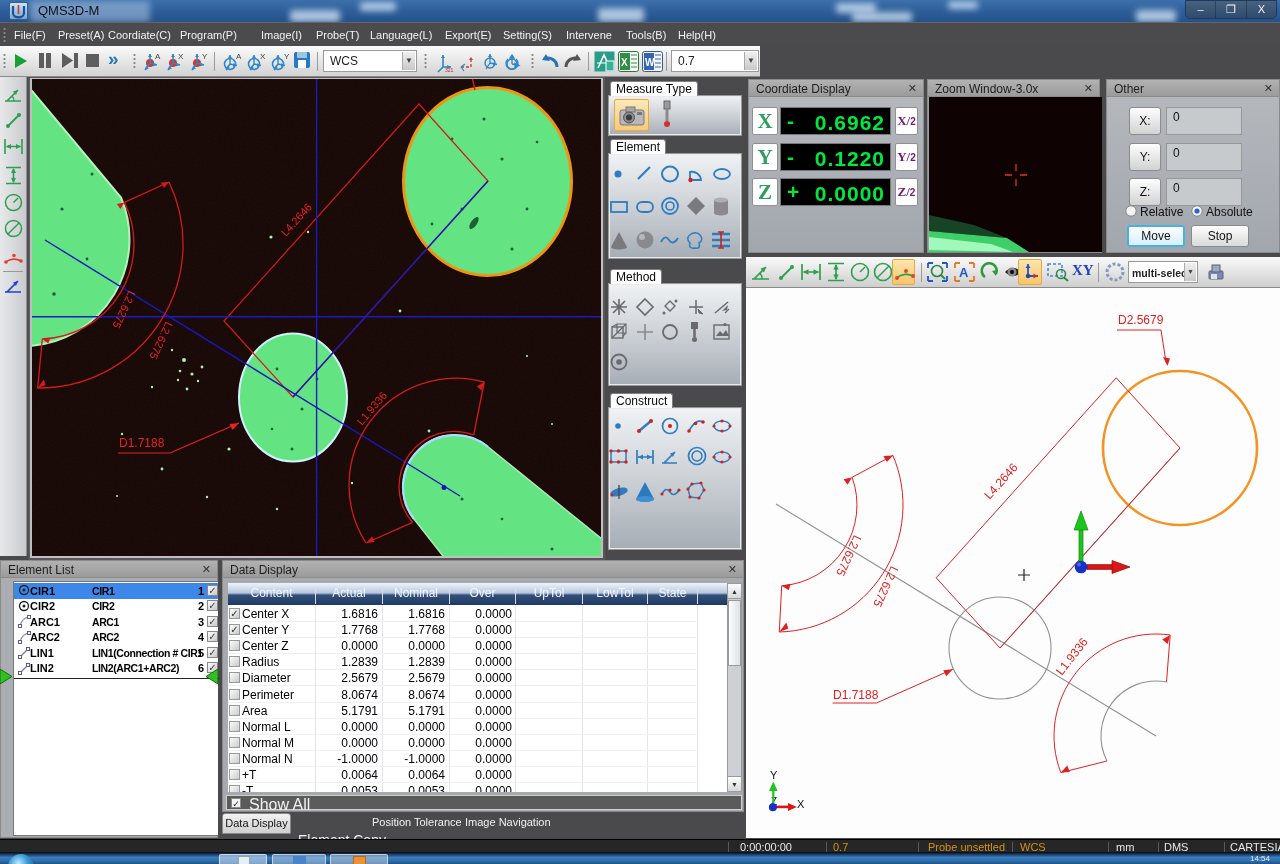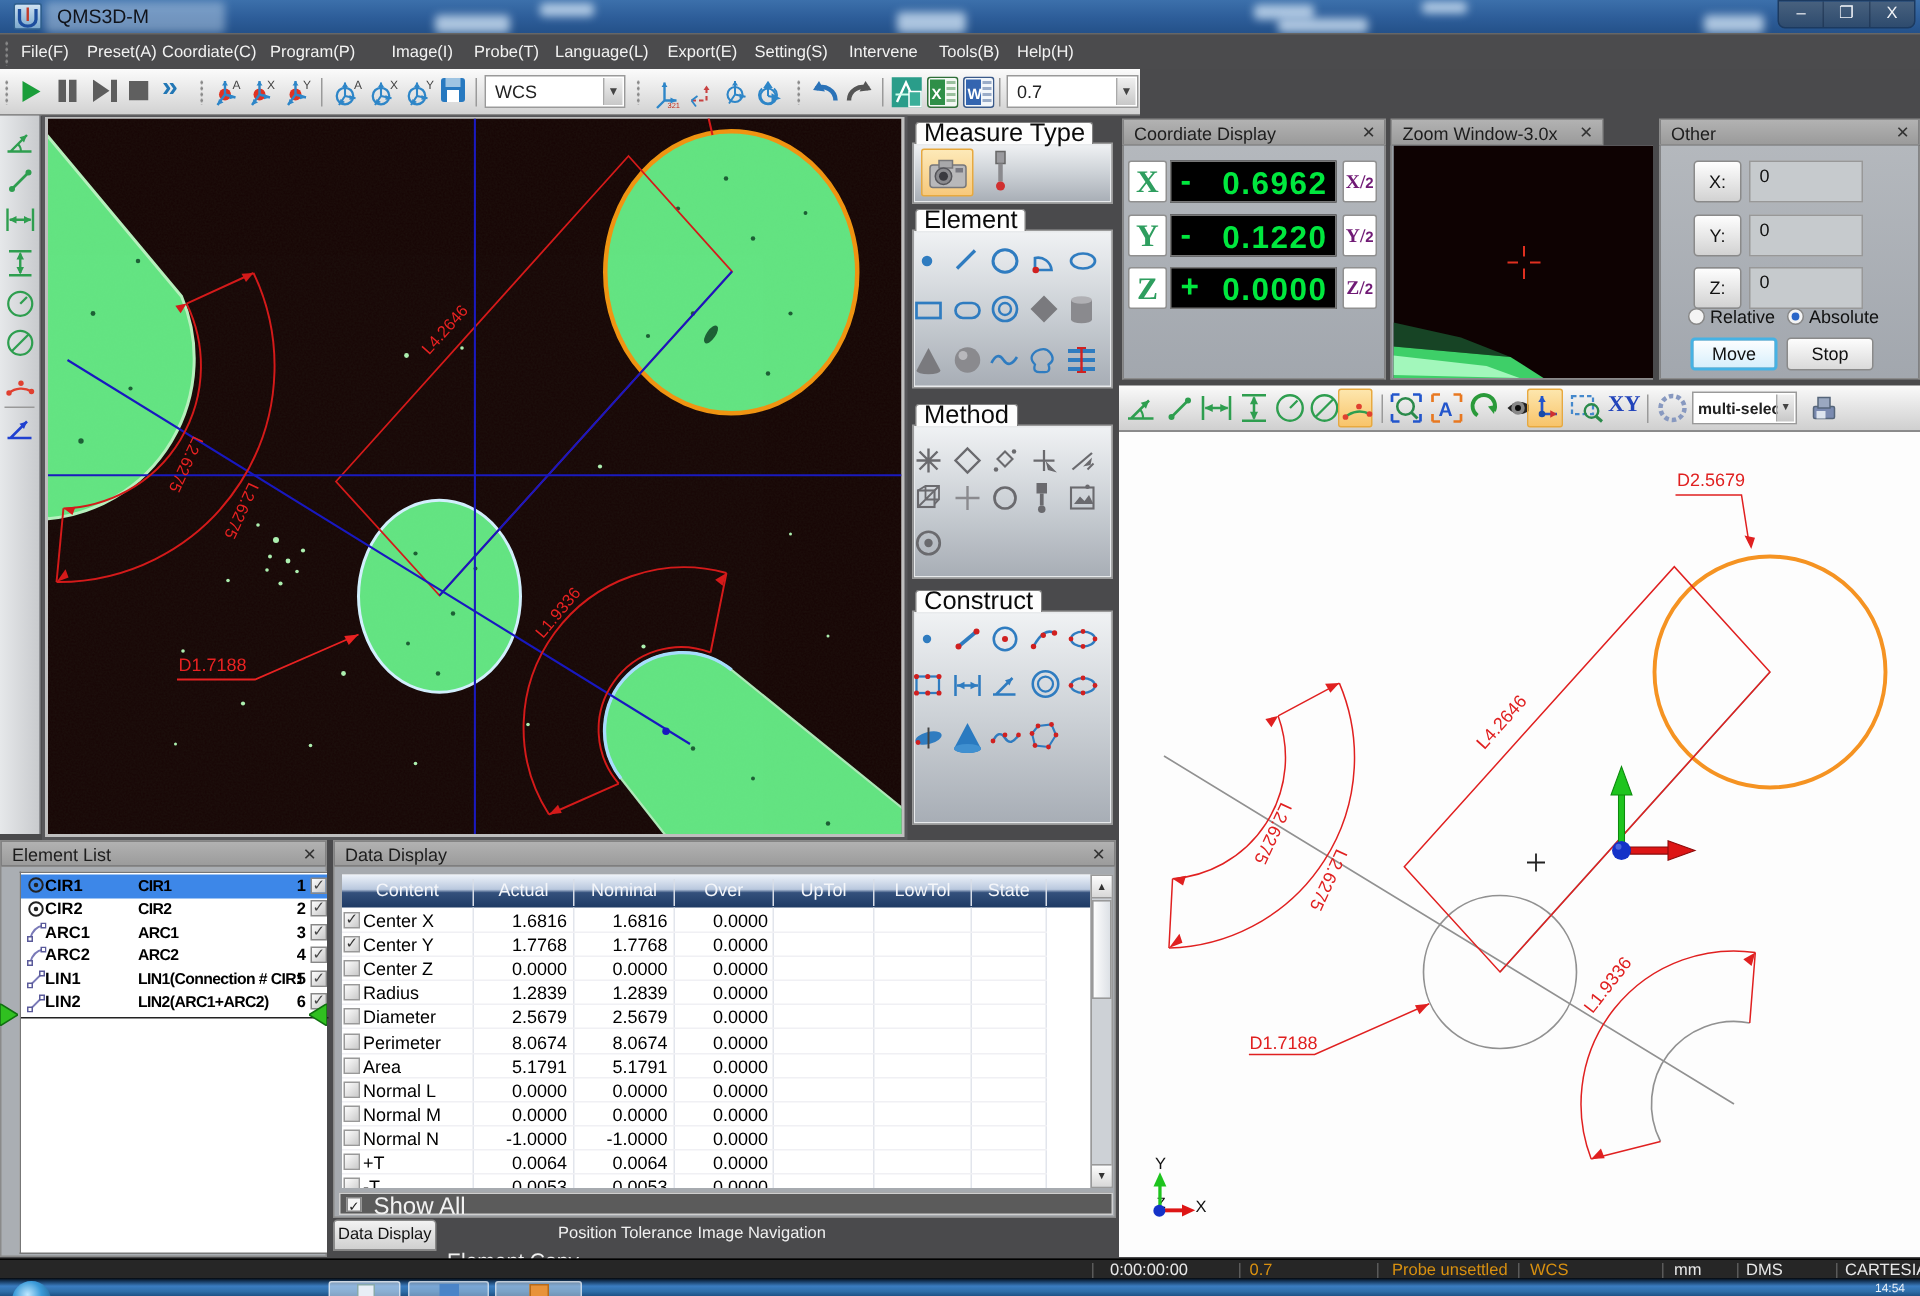--- a/index.html
+++ b/index.html
@@ -10,21 +10,21 @@
 #apptitle{position:absolute;left:38px;top:3px;font-size:13px;color:#10131a;}
 #appicon{position:absolute;left:9px;top:2px;width:19px;height:18px;background:linear-gradient(180deg,#cfe2f2,#7aa8cc);border:1px solid #30608e;border-radius:2px;}
 #winbtns{position:absolute;right:3px;top:0;width:92px;height:19px;background:linear-gradient(180deg,#48617e 0%,#2e4b6e 100%);border-radius:0 0 5px 5px;display:flex;}
 #winbtns div{flex:1;color:#f2f4f8;font-size:11px;text-align:center;line-height:17px;border-right:1px solid rgba(20,40,70,.5);}
 #menubar{position:absolute;left:0;top:22px;width:1280px;height:24px;background:#4b4b4d;border-top:1px solid #666;}
 .mi{position:absolute;top:6px;font-size:11px;color:#f2f2f2;}
 #toolbar{position:absolute;left:0;top:46px;width:760px;height:31px;background:linear-gradient(180deg,#fbfbfb,#e9e9e9 45%,#d2d2d2);border-bottom:1px solid #8a8a8a;}
 .grip{position:absolute;top:7px;width:3px;height:17px;background-image:radial-gradient(circle at 1.5px 2px,#888 1px,transparent 1.2px);background-size:3px 4px;}
 .tsep{position:absolute;top:6px;width:1px;height:19px;background:#9a9a9a;}
 .tpanel{position:absolute;background:linear-gradient(180deg,#f0f2f4 0%,#ccd1d6 50%,#a7adb5 100%);border:1px solid #999;box-shadow:inset 0 0 0 1px #e8eaec;}
-.ttab{height:15px;background:#fdfdfd;border:1px solid #808080;border-bottom:none;border-radius:3px 3px 0 0;font-size:17px;color:#0a0a0a;padding:0 5px;line-height:14px;position:absolute;}
+.ttab{height:15px;background:#fdfdfd;border:1px solid #808080;border-bottom:none;border-radius:3px 3px 0 0;font-size:12px;color:#0a0a0a;padding:0 5px;line-height:14px;position:absolute;}
 .phead{position:absolute;height:18px;background:linear-gradient(180deg,#b2b2b2,#9b9b9b);border:1px solid #8a8a8a;font-size:12px;color:#1d1d1d;padding:2px 0 0 7px;}
 .phead .x{position:absolute;right:6px;top:2px;font-size:11px;color:#333;}
 .pbody{position:absolute;background:linear-gradient(180deg,#b4b8bd,#a2a7ae);border:1px solid #8a8a8a;border-top:none;}
 .cbtn{width:26px;height:28px;background:#fff;border:1px solid #909090;border-radius:2px;font-family:"Liberation Serif",serif;font-size:21px;font-weight:bold;color:#2e9e5f;text-align:center;line-height:26px;}
 .lcd{width:111px;height:28px;background:#000;border:1px solid #777;color:#00e83e;}
 .lcd .sgn{position:absolute;left:6px;top:1px;font-size:21px;font-weight:bold;}
 .lcd .val{position:absolute;right:5px;top:3px;font-size:21px;font-weight:bold;letter-spacing:1px;}
 .cbtn2{width:23px;height:28px;background:#fff;border:1px solid #909090;border-radius:2px;font-family:"Liberation Serif",serif;font-size:13px;font-weight:bold;color:#701a75;text-align:center;line-height:26px;}
 .obtn{width:32px;height:28px;background:linear-gradient(180deg,#fefefe,#d2d2d2);border:1px solid #8a8a8a;border-radius:3px;font-size:12px;color:#111;text-align:center;line-height:26px;}
 .oinp{width:76px;height:28px;background:#c6cacd;border:1px solid #989898;font-size:12px;color:#111;padding:2px 0 0 6px;}
@@ -563,21 +563,21 @@
     </div>
  <div class="abs cbtn2" style="left:895px;top:143px;">Y/<span style="font-size:10px">2</span></div>
  <div class="abs cbtn" style="left:752px;top:178px;">Z</div>
  <div class="abs lcd" style="left:780px;top:178px;">
       <span class="sgn">+</span>
       <span class="val">0.0000</span>
     </div>
  <div class="abs cbtn2" style="left:895px;top:178px;">Z/<span style="font-size:10px">2</span></div>
 </div>
 
-<div class="phead" style="left:927px;top:79px;width:142px;">Zoom Window-3.0x<span class="x">✕</span></div>
+<div class="phead" style="left:927px;top:79px;width:173px;">Zoom Window-3.0x<span class="x">✕</span></div>
 <div class="abs" style="left:927px;top:97px;width:175px;height:156px;background:#9aa0a6;border:1px solid #8a8a8a;border-top:none;">
  <svg style="position:absolute;left:1px;top:0" width="173" height="155" viewBox="0 0 173 155">
   <rect width="173" height="155" fill="#0e0202"></rect>
   <path d="M 0 118 L 45 128 L 78 141 L 0 134 Z" fill="#174425"></path>
   <path d="M 0 134 L 78 141 L 100 155 L 0 155 Z" fill="#3ecf68"></path>
   <path d="M 0 140 L 62 147 L 84 155 L 0 153 Z" fill="#a2f7bb"></path>
   <g stroke="#e03020" stroke-width="1.3">
         <path d="M 76 78 h7 M 91 78 h7 M 87 67 v7 M 87 82 v7"></path>
       </g>
  </svg>

